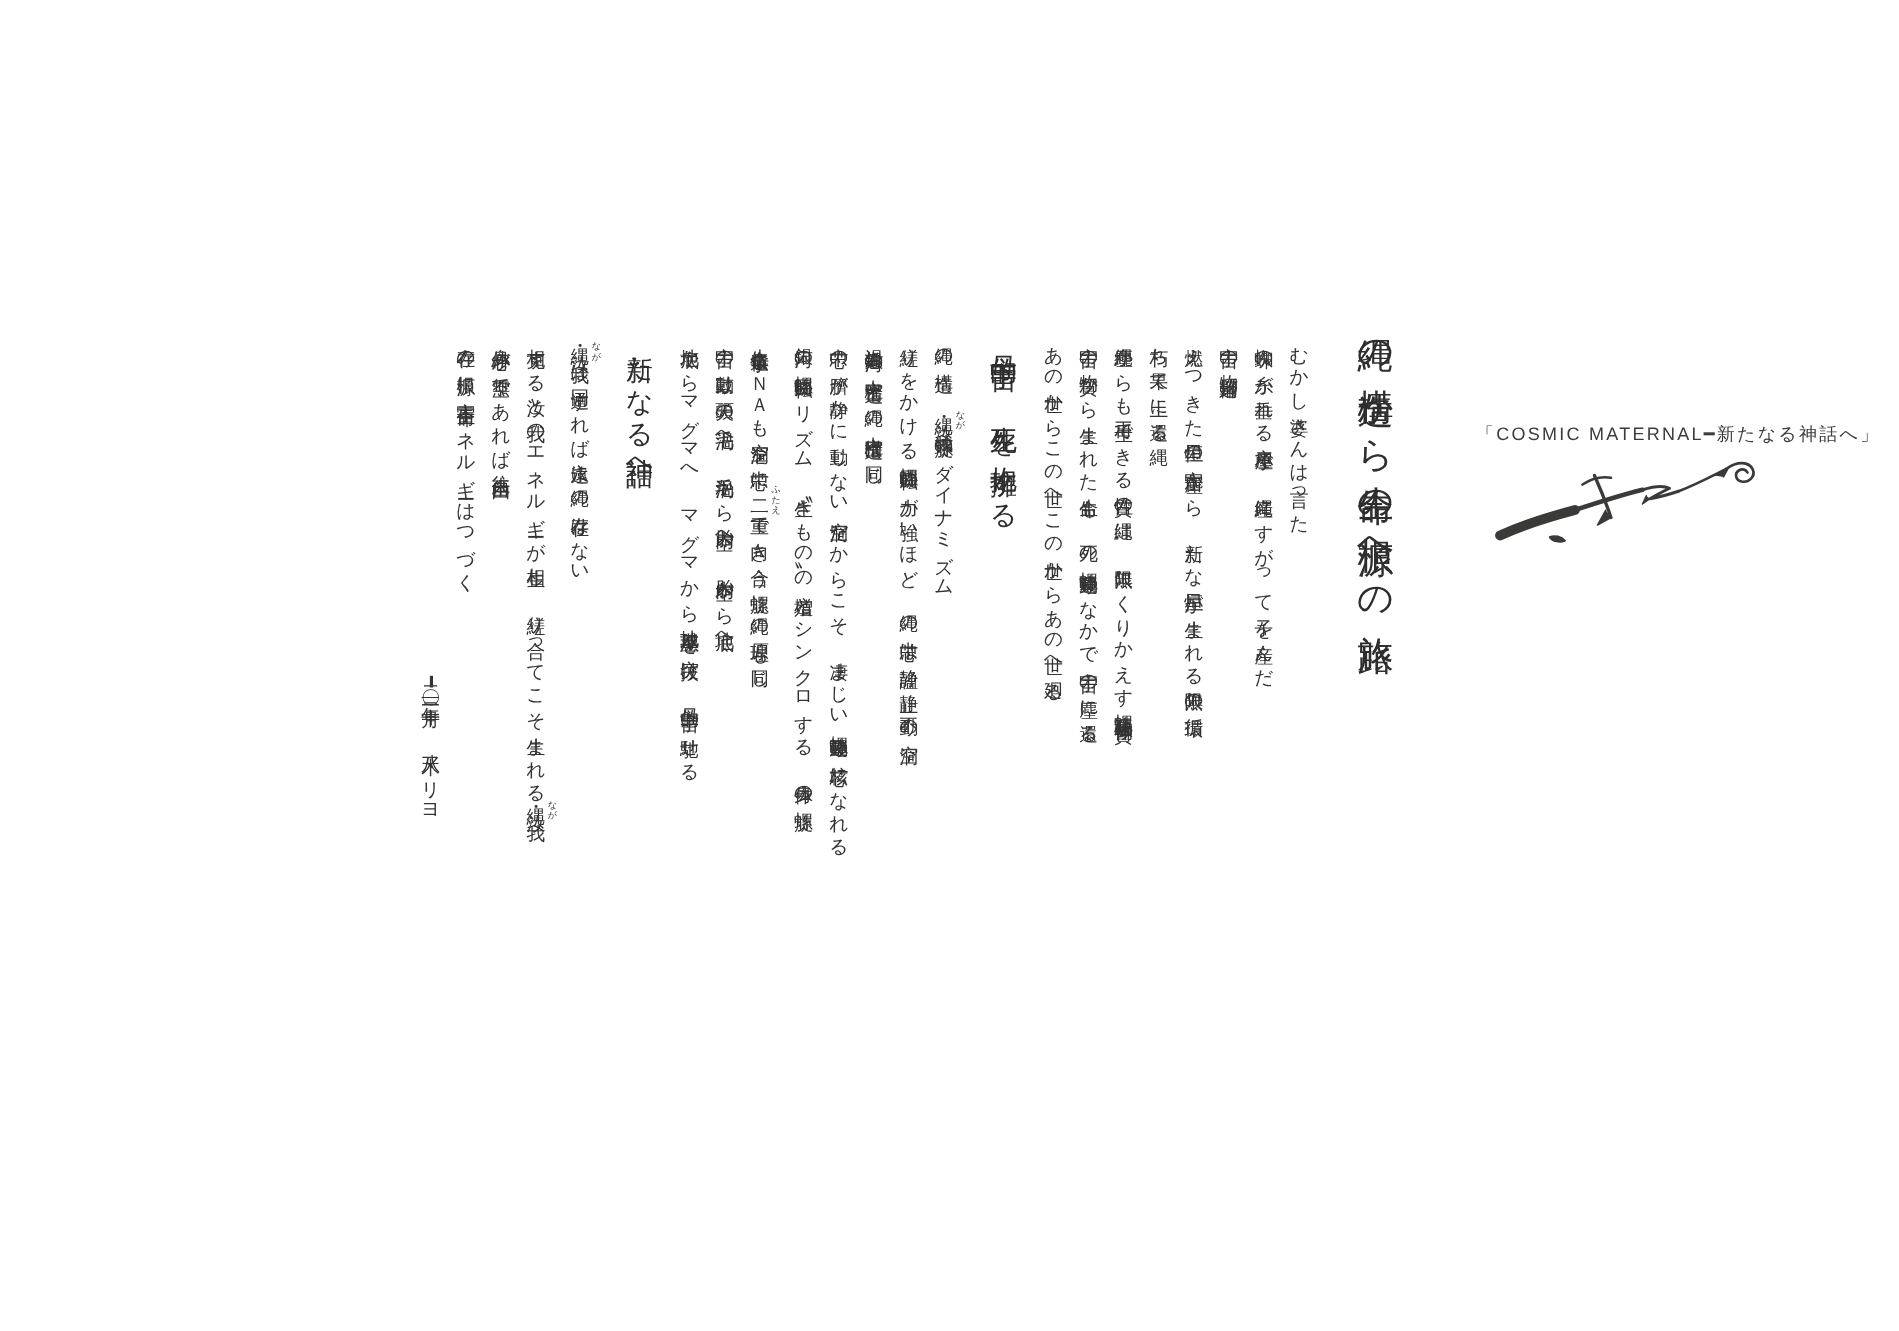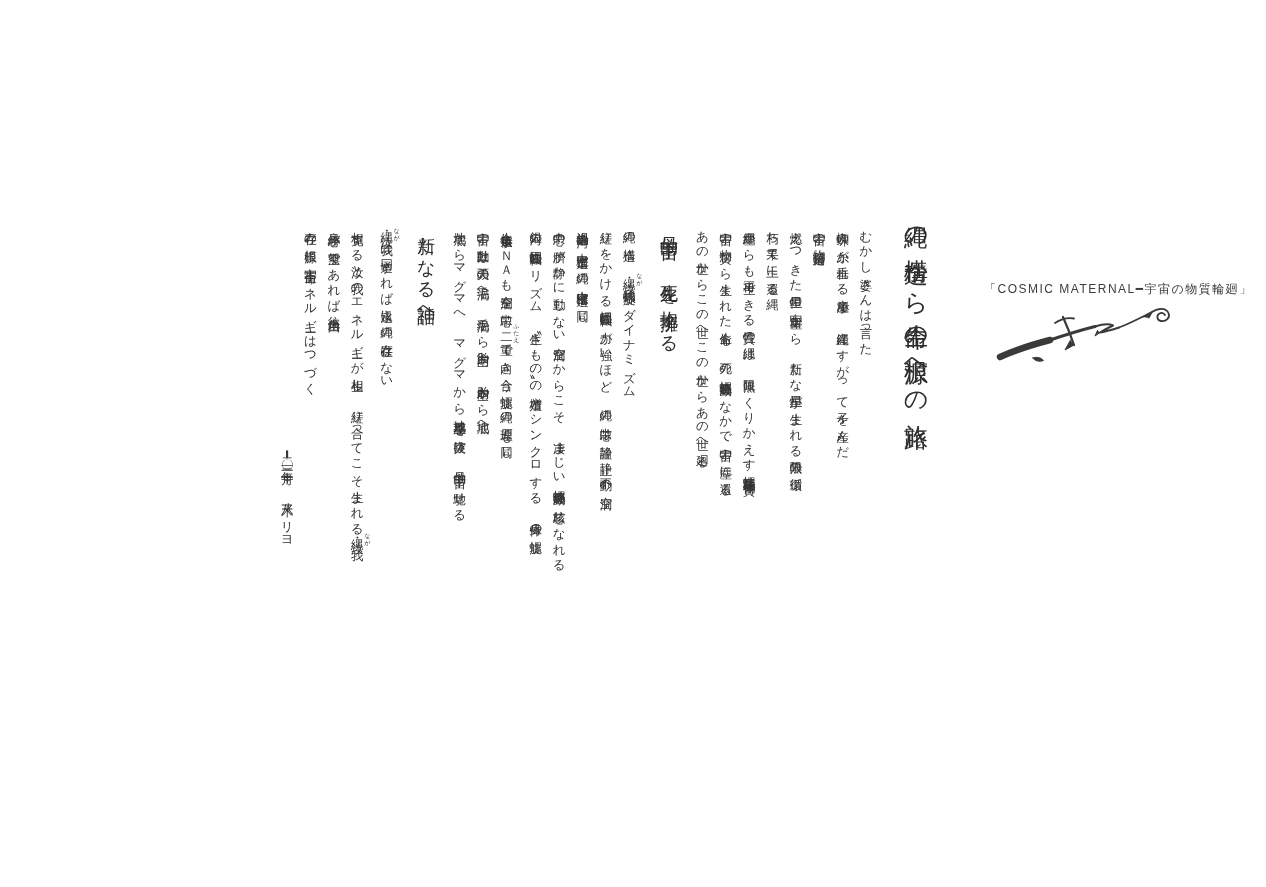--- a/index.html
+++ b/index.html
@@ -65,21 +65,21 @@
     color:#2e2e2e;
   }
   .poem p.colophon { padding-top:226px; margin:0 9px 0 20px; }
   ruby rt { font-size:6px; letter-spacing:0; color:#333333; }
 </style>
 </head>
 <body>
 
 <div class="page">
 
-  <div class="header-label">「COSMIC MATERNAL━宇宙の物質輪廻」</div>
+  <div class="header-label">「COSMIC MATERNAL━新たなる神話へ」</div>
 
   <svg class="signature" viewBox="0 0 192 70" fill="none" stroke="#3a3a38" stroke-linecap="round" stroke-linejoin="round">
     <path d="M7,61 C20,55 38,49 57,44" stroke-width="6.5"></path>
     <path d="M54,45 C72,39 88,34 102,30.5" stroke-width="3"></path>
     <path d="M102,30.5 C110,28 116,27.5 120,29.5 C116,31.5 111,34 107,36.5 C113,35.5 120,33.5 126,31.5" stroke-width="2"></path>
     <path d="M107,36.5 l-5,3.5 l2.5,-5.5" fill="#3a3a38" stroke-width="1"></path>
     <path d="M126,31.5 C138,27 149,21 158,16.5" stroke-width="1.8"></path>
     <path d="M158,16.5 c7,-5 15,-5 17.5,0.5 c2,4.5 -2.5,9 -7.5,8 c-4,-0.8 -5,-5.5 -1.5,-7.5 c2,-1.2 4.5,-0.5 5.5,1.5" stroke-width="1.8"></path>
     <path d="M150,21 l9,-4.5 l-3,5.5" fill="#3a3a38" stroke-width="1"></path>
     <path d="M70,21 C74,30 78,40 81,49" stroke-width="2.2"></path>

